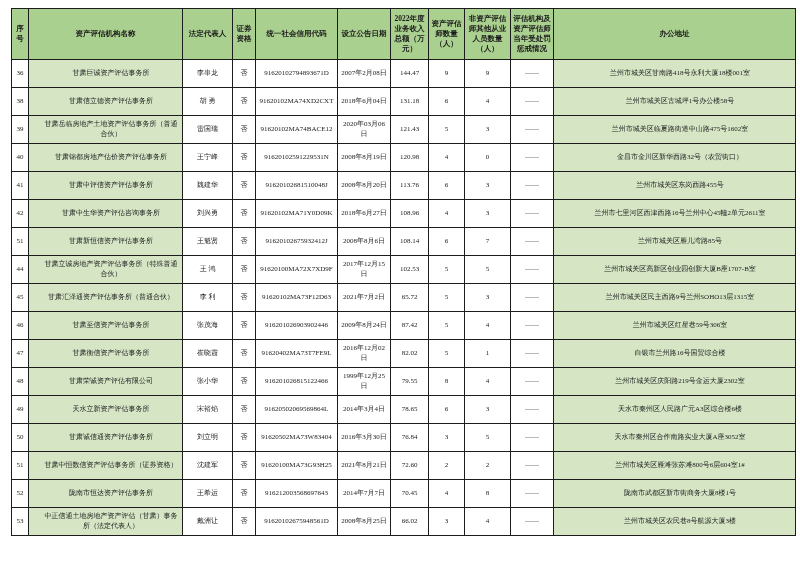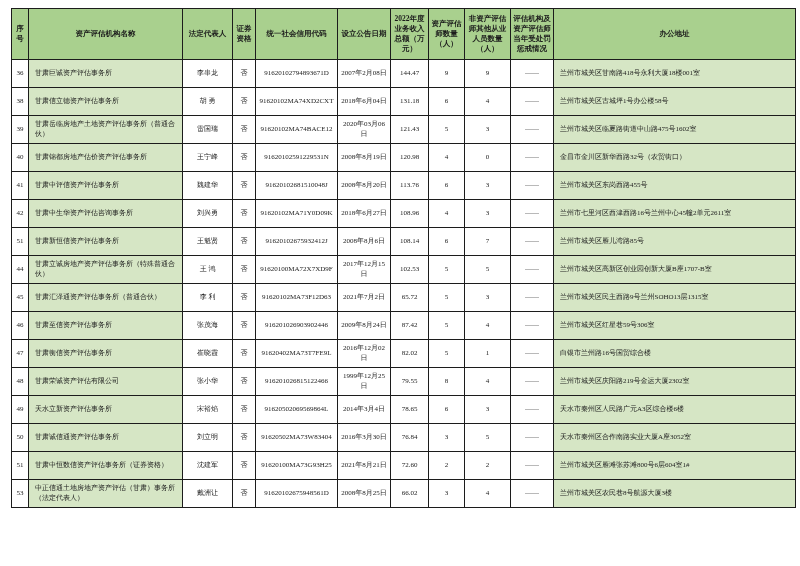--- a/index.html
+++ b/index.html
@@ -22,21 +22,21 @@
   th{
     background:#a9d08e;
     font-size:7.5px;
     font-weight:bold;
     text-align:center;
     height:46px;
     padding:2px 1px;
   }
   td{font-size:7px;text-align:center;height:25px;}
   tr.r td{height:25px;}
-  td.left{text-align:left;padding-left:6px;}
+  td.left{text-align:center;padding-left:13px;}
   td.green{background:#d6e6c5;}
   .num{font-family:Liberation Serif, serif;}
 </style>
 </head>
 <body>
 
 <div class="sheet">
   <table>
     <colgroup>
       <col style="width:17px">
@@ -256,20 +256,33 @@
           <td>否</td>
           <td class="num">91620100MA73G93H25</td>
           <td>2021年8月21日</td>
           <td class="num">72.60</td>
           <td>2</td>
           <td>2</td>
           <td>——</td>
           <td class="left green">兰州市城关区雁滩张苏滩800号6层604室1#</td>
         </tr>
         <tr class="r">
+          <td>52</td>
+          <td class="left green">陇南市恒达资产评估事务所</td>
+          <td>王希运</td>
+          <td>否</td>
+          <td class="num">916212003568697643</td>
+          <td>2014年7月7日</td>
+          <td class="num">70.45</td>
+          <td>4</td>
+          <td>8</td>
+          <td>——</td>
+          <td class="left green">陇南市武都区新市街商务大厦8楼1号</td>
+        </tr>
+        <tr class="r">
           <td>53</td>
           <td class="left green">中正信通土地房地产资产评估（甘肃）事务所（法定代表人）</td>
           <td>戴洲让</td>
           <td>否</td>
           <td class="num">91620102675948561D</td>
           <td>2008年8月25日</td>
           <td class="num">66.02</td>
           <td>3</td>
           <td>4</td>
           <td>——</td>

